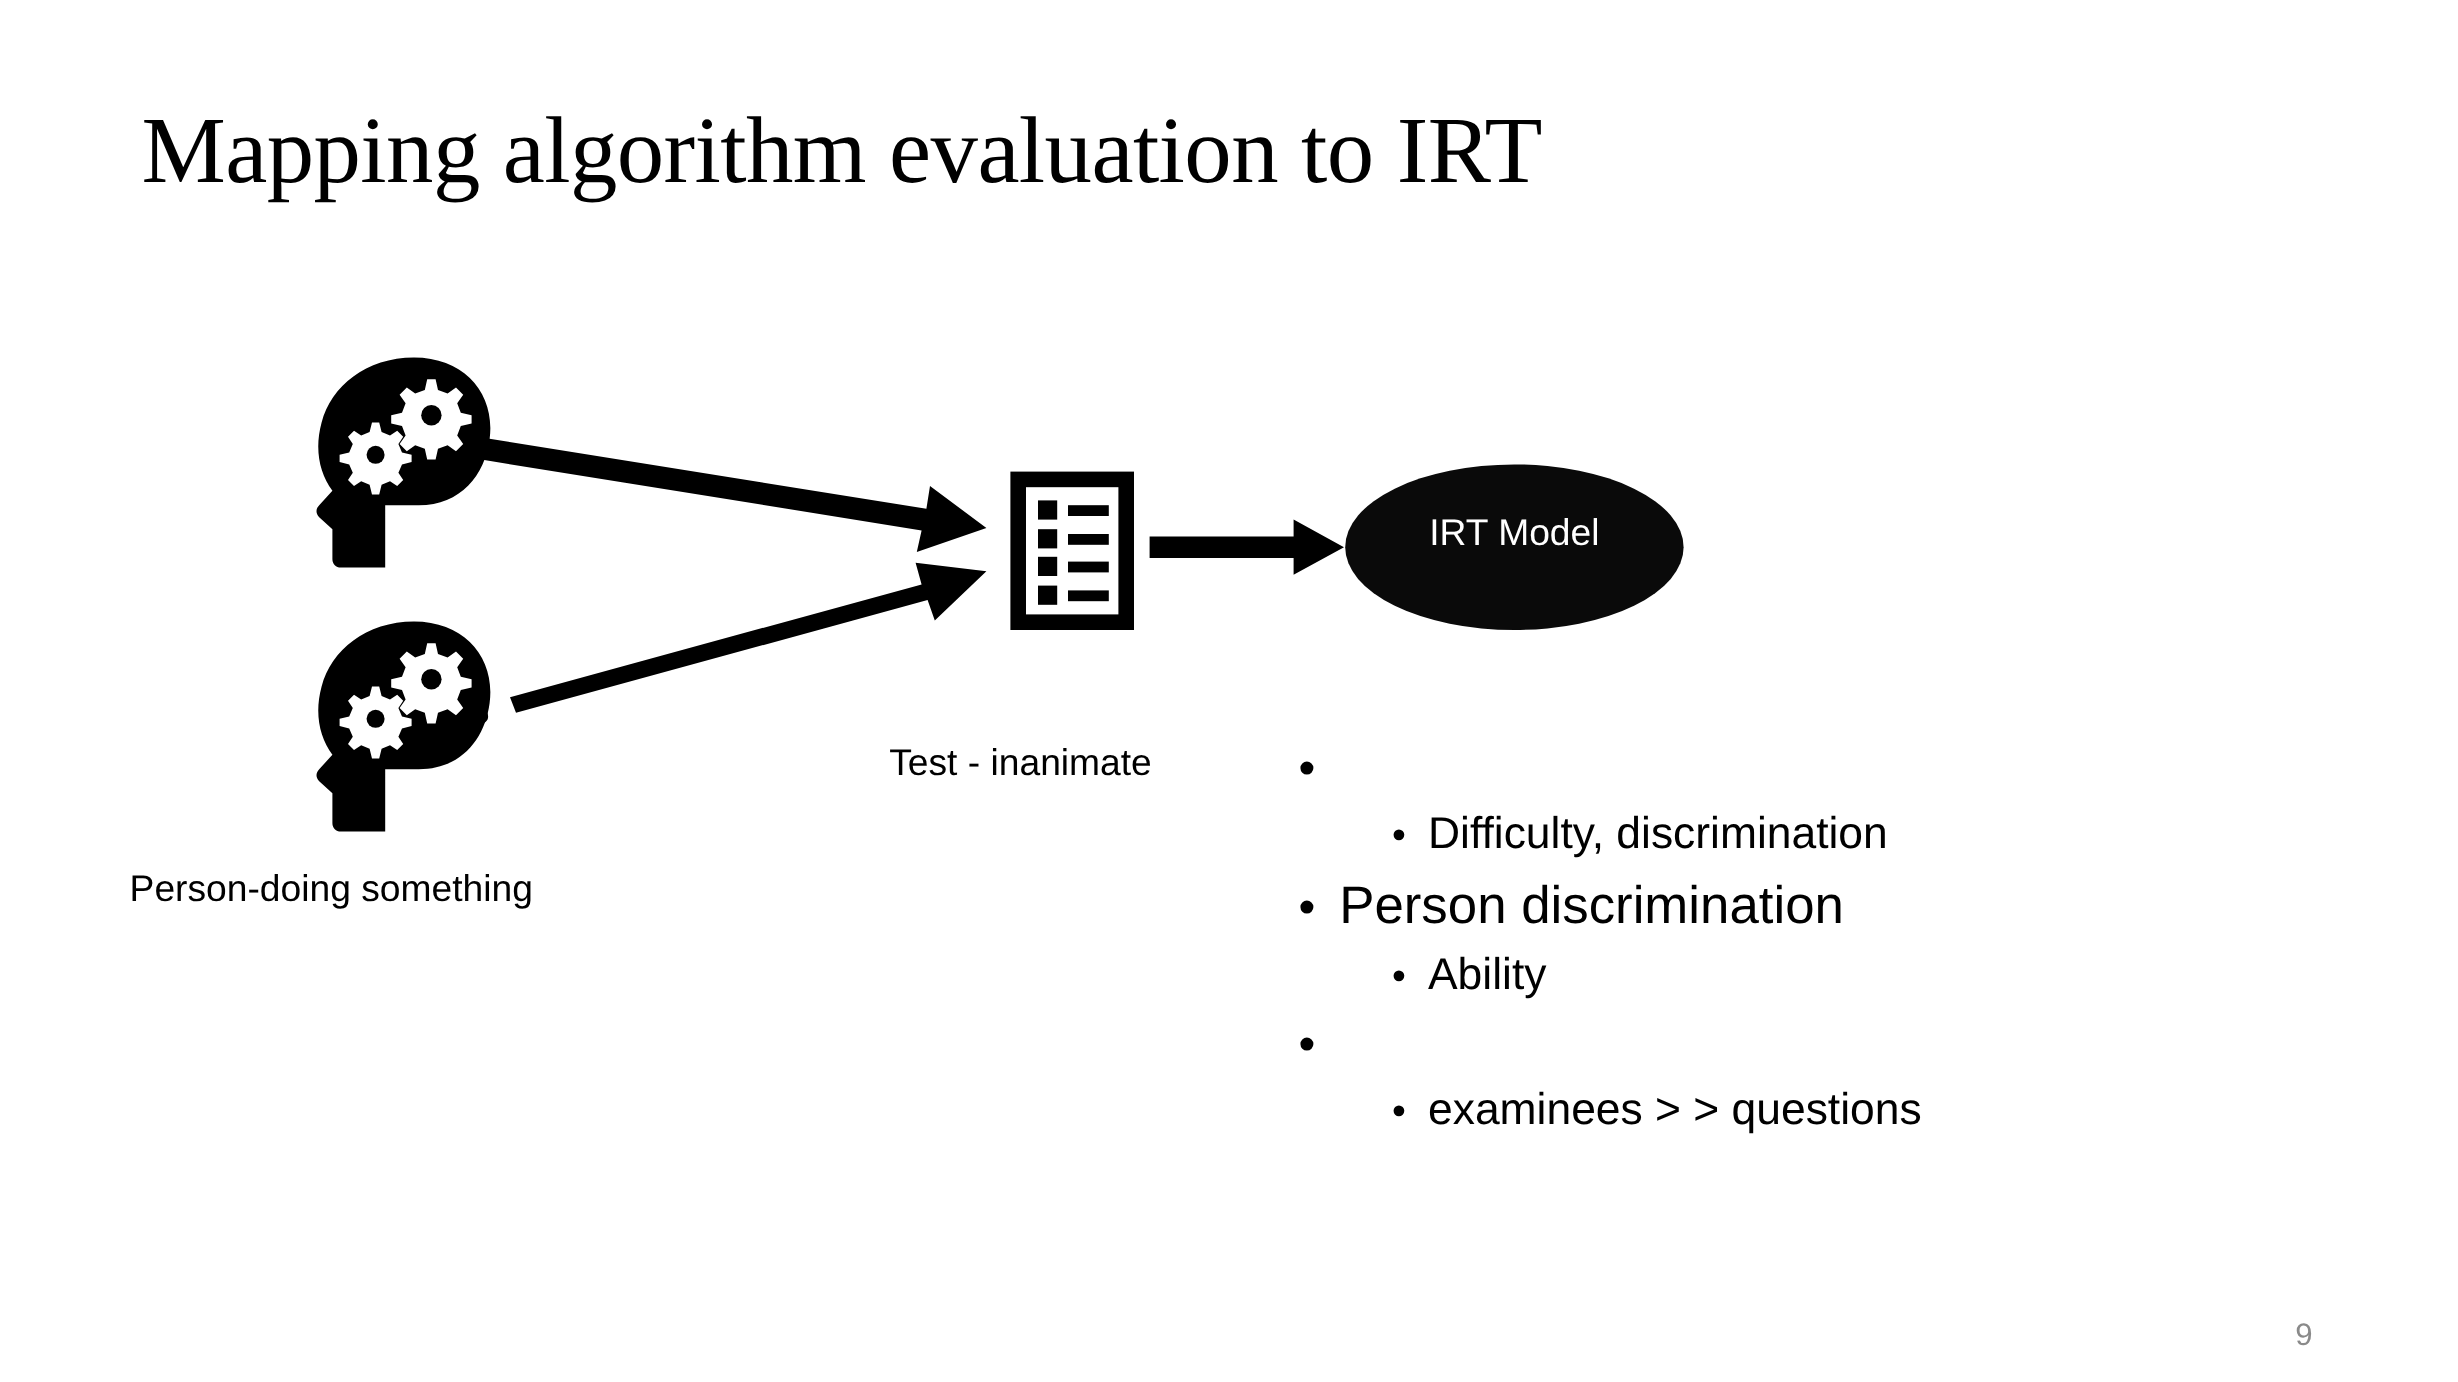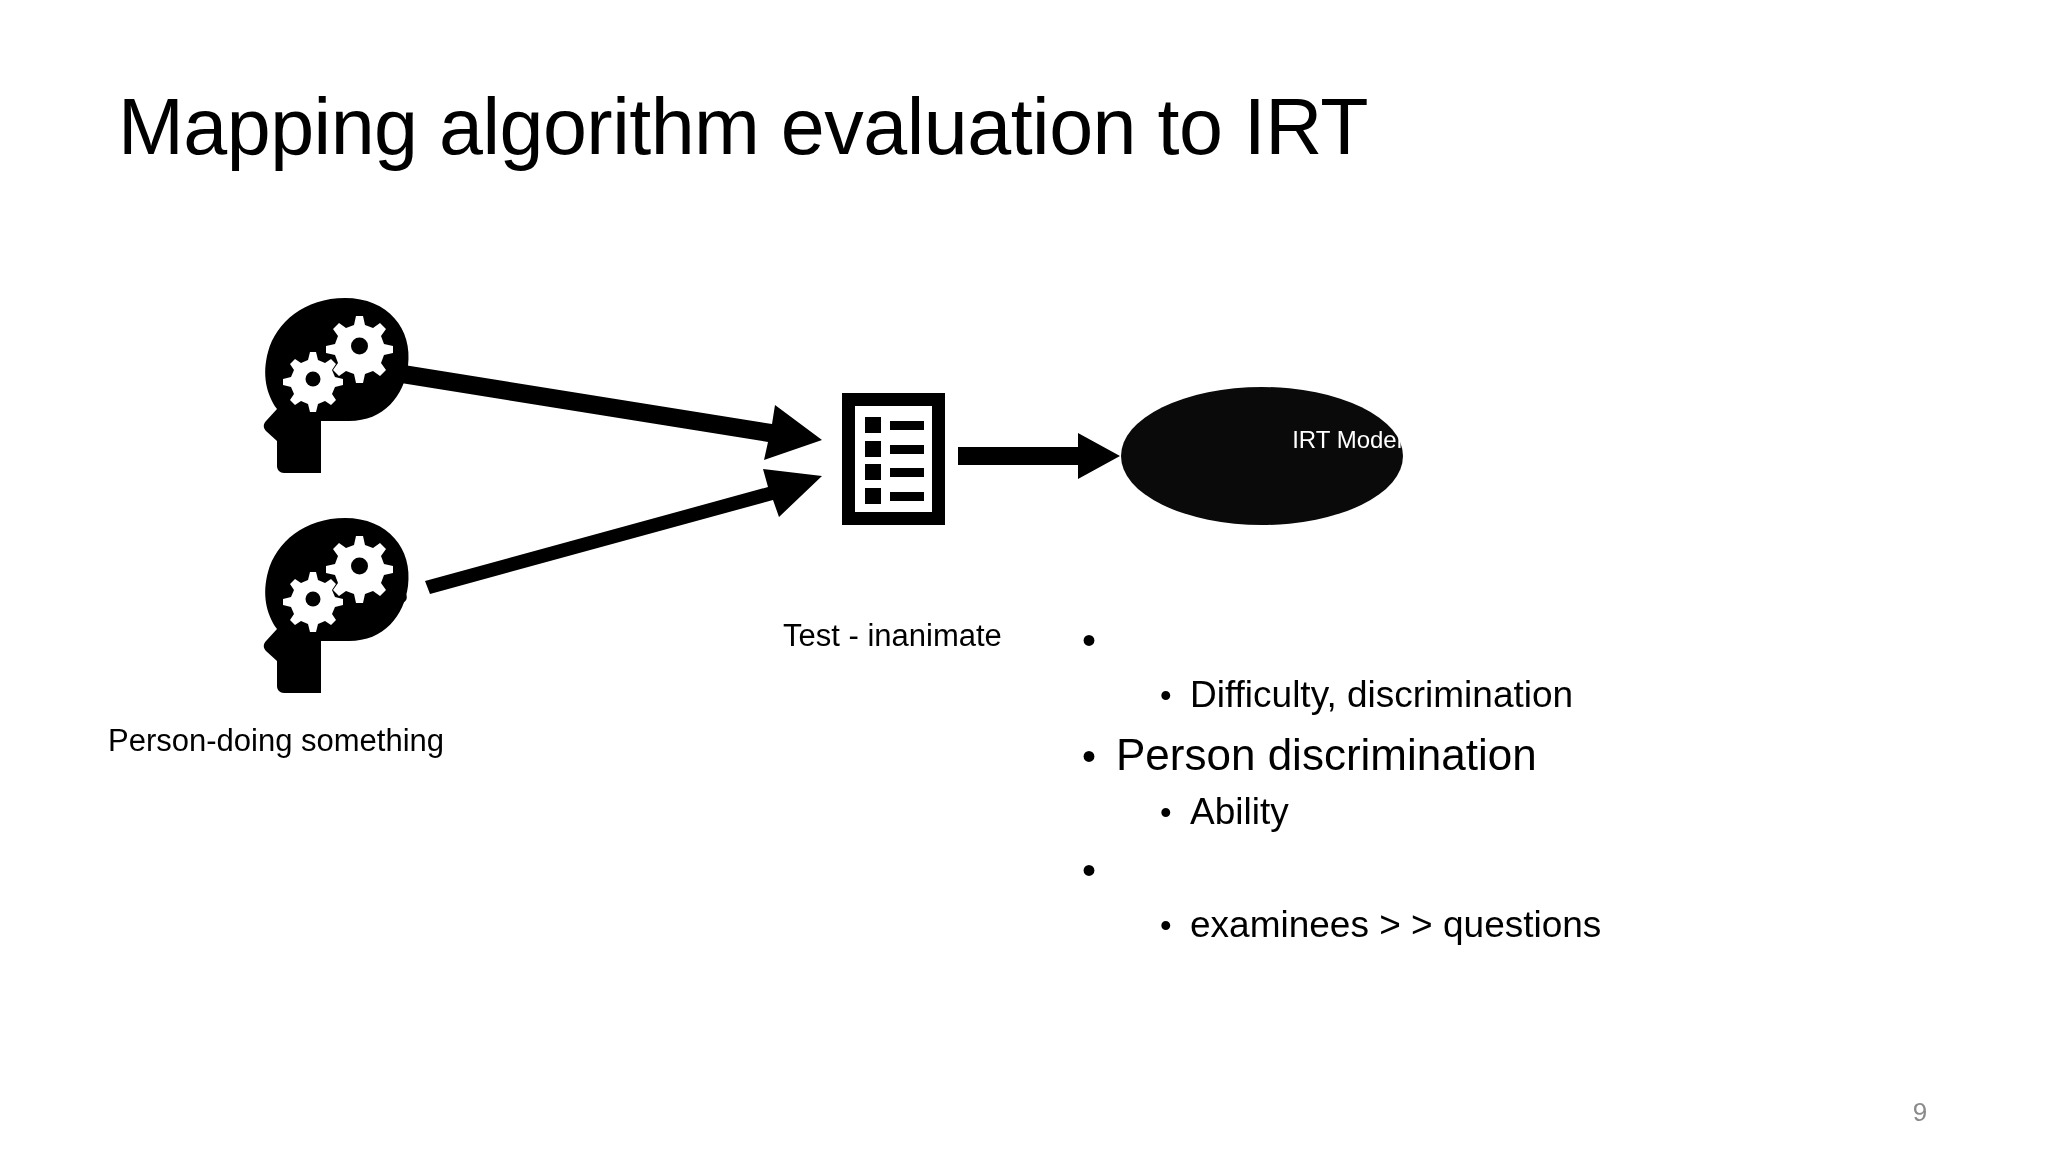--- a/index.html
+++ b/index.html
@@ -24,20 +24,21 @@
     position: absolute;
     left: 118px;
     top: 86px;
     width: 1600px;
     font-size: 79px;
     line-height: 1.05;
     font-weight: 400;
     color: #000000;
     letter-spacing: -0.5px;
     white-space: nowrap;
+    font-family: Liberation Serif, serif;
   }
 
   
   .diagram {
     position: absolute;
     left: 0;
     top: 0;
     width: 2048px;
     height: 1152px;
     pointer-events: none;
@@ -45,39 +46,38 @@
   .diagram svg {
     display: block;
   }
 
   
   .ellipse-label {
     position: absolute;
     left: 1122px;
     top: 427px;
     width: 280px;
-    text-align: right;
+    text-align: center;
     color: #ffffff;
-    font-size: 24px;
+    font-size: 31px;
     font-weight: 400;
     line-height: 1.1;
   }
 
   
   .caption {
     position: absolute;
     color: #000000;
     font-size: 31px;
     font-weight: 400;
     white-space: nowrap;
   }
   .caption-test {
     left: 741px;
     top: 618px;
-    margin-left: 42px;
   }
   .caption-person {
     left: 108px;
     top: 723px;
   }
 
   
   .bullets {
     position: absolute;
     left: 1082px;

